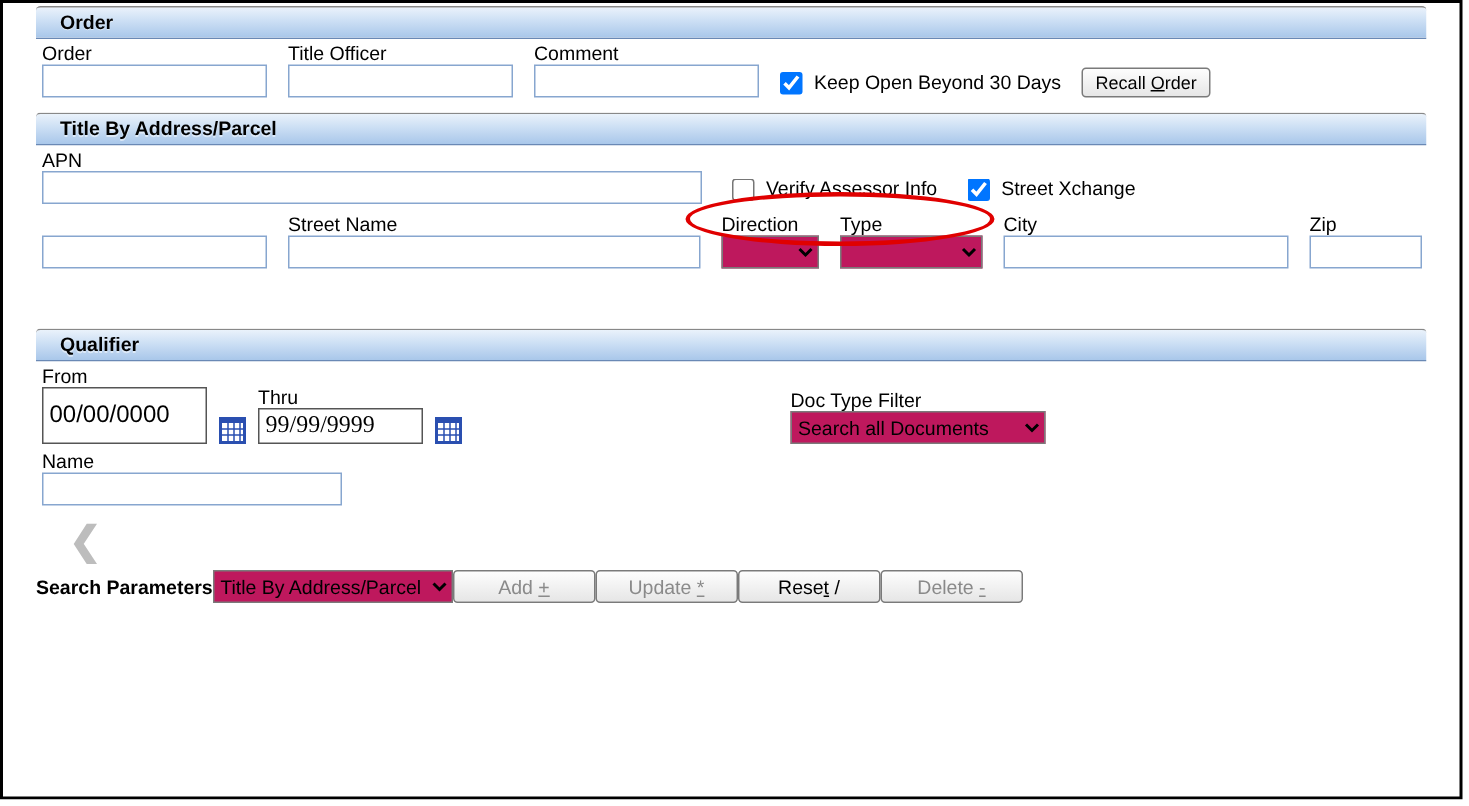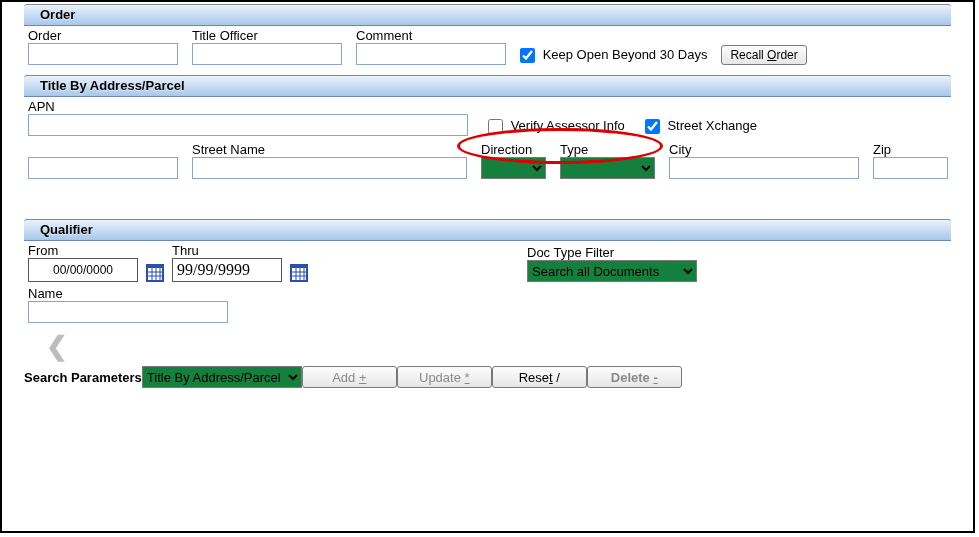--- a/index.html
+++ b/index.html
@@ -51,21 +51,21 @@
     box-sizing: border-box;
     padding: 2px 4px;
     font-size: 13px;
     background: #fff;
   }
   select.sel {
     height: 22px;
     font-size: 13px;
     box-sizing: border-box;
     border: 1px solid #7a7a7a;
-    background: #15803d;
+    background: #be185d;
   }
   input[type="checkbox"].cb {
     width: 15px;
     height: 15px;
     vertical-align: middle;
     margin: 0 4px 0 0;
   }
   .btn {
     height: 22px;
     font-size: 13px;
@@ -181,21 +181,21 @@
 
   </div>
 
   <div style="height:30px;"></div>
 
   <div class="section-header">Qualifier</div>
   <div class="section-body">
     <div style="display:flex; align-items:flex-end; gap:8px;">
       <div class="fieldwrap">
         <span class="flabel">From</span>
-        <input type="text" class="fld" style="width: 110px; border-color: rgb(85, 85, 85); font-size: 12px; height: 24px; text-align: center;" value="00/00/0000">
+        <input type="text" class="fld" style="width: 110px; border-color: rgb(85, 85, 85); font-size: 16px; height: 38px;" value="00/00/0000">
       </div>
       <span class="cal-icon">
         <svg width="18" height="18">
             <rect x="0" y="0" width="18" height="18" fill="#2a4fb0"></rect>
             <rect x="2" y="4" width="14" height="12" fill="#fff"></rect>
             <line x1="2" y1="8" x2="16" y2="8" stroke="#2a4fb0"></line>
             <line x1="2" y1="12" x2="16" y2="12" stroke="#2a4fb0"></line>
             <line x1="6" y1="4" x2="6" y2="16" stroke="#2a4fb0"></line>
             <line x1="10" y1="4" x2="10" y2="16" stroke="#2a4fb0"></line>
             <line x1="14" y1="4" x2="14" y2="16" stroke="#2a4fb0"></line>
@@ -231,18 +231,18 @@
   </div>
 
   <div class="chev">❮</div>
 
   <div class="footer-row">
     <span class="footer-label">Search Parameters</span>
     <select class="sel" style="width:160px;"><option>Title By Address/Parcel</option></select>
     <button class="btn" disabled="" style="width:95px;"><span>Add </span><span style="text-decoration:underline;">+</span></button>
     <button class="btn" disabled="" style="width:95px;"><span>Update </span><span style="text-decoration:underline;">*</span></button>
     <button class="btn" style="width:95px;"><span>Rese</span><span style="text-decoration:underline;">t</span><span> /</span></button>
-    <button class="btn" disabled="" style="width:95px;font-weight:bold;"><span>Delete </span><span style="text-decoration:underline;">-</span></button>
+    <button class="btn" disabled="" style="width:95px;"><span>Delete </span><span style="text-decoration:underline;">-</span></button>
   </div>
 
   <div class="annotation-ellipse" style="left:455px; top:126px; width:200px; height:30px;"></div>
 
 </div>
 
 </body></html>

